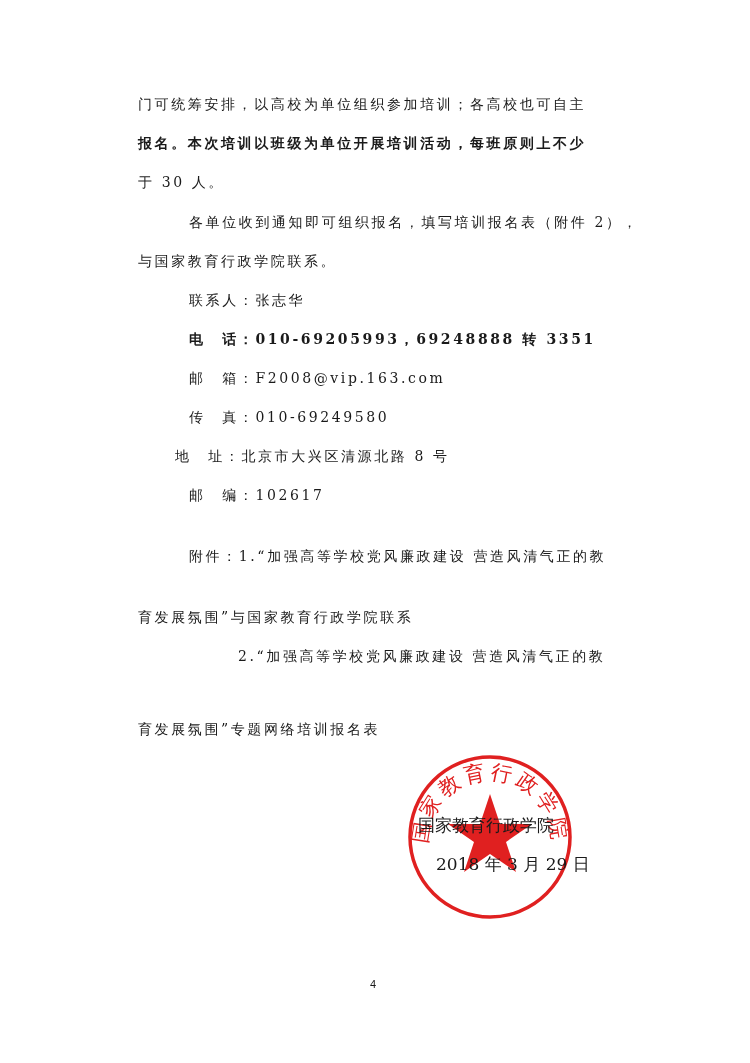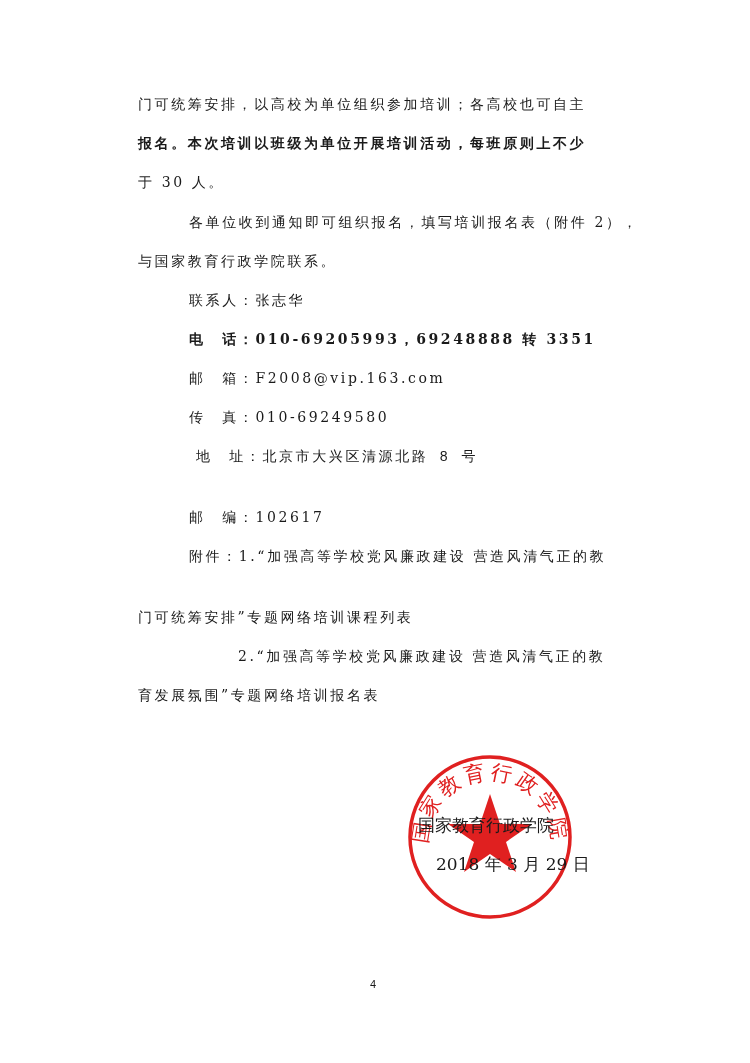--- a/index.html
+++ b/index.html
@@ -27,33 +27,33 @@
   </div>
   <div class="line" style="left:147px; top:331px;font-weight:bold;">
     <span>电　话：</span><span>010-69205993，69248888 转 3351</span>
   </div>
   <div class="line" style="left:147px; top:370px;">
     <span>邮　箱：</span><span>F2008@vip.163.com</span>
   </div>
   <div class="line" style="left:147px; top:409px;">
     <span>传　真：</span><span>010-69249580</span>
   </div>
-  <div class="line" style="left:154px; top:448px;font-family:Liberation Mono, monospace;">
+  <div class="line" style="left:133px; top:448px;">
     <span>地　址：</span><span>北京市大兴区清源北路 8 号</span>
   </div>
-  <div class="line" style="left:147px; top:509px;">
+  <div class="line" style="left:147px; top:487px;">
     <span>邮　编：</span><span>102617</span>
   </div>
 
   <div class="line" style="left:147px; top:548px;">
     <span>附件：</span><span>1.“加强高等学校党风廉政建设 营造风清气正的教</span>
   </div>
-  <div class="line" style="left:96px; top:609px;">门可统筹安排”专题网络培训课程列表</div>
+  <div class="line" style="left:96px; top:609px;">育发展氛围”与国家教育行政学院联系</div>
   <div class="line" style="left:196px; top:648px;">2.“加强高等学校党风廉政建设 营造风清气正的教</div>
-  <div class="line" style="left:96px; top:687px;text-align:right;">育发展氛围”专题网络培训报名表</div>
+  <div class="line" style="left:96px; top:721px;text-align:right;">育发展氛围”专题网络培训报名表</div>
 
   <svg class="stamp" viewBox="0 0 170 170">
     <defs>
       <path id="arc" d="M 30 118 A 62 62 0 1 1 140 118"></path>
     </defs>
     <circle cx="85" cy="85" r="80" fill="none" stroke="#e02020" stroke-width="3.5"></circle>
     <polygon points="85,42 95,72 127,72 101,90 111,120 85,102 59,120 69,90 43,72 75,72" fill="#e02020"></polygon>
     <text font-size="21" fill="#e02020" font-family="DejaVu Sans, sans-serif" letter-spacing="4">
       <textPath href="#arc" startOffset="50%" text-anchor="middle">国家教育行政学院</textPath>
     </text>

